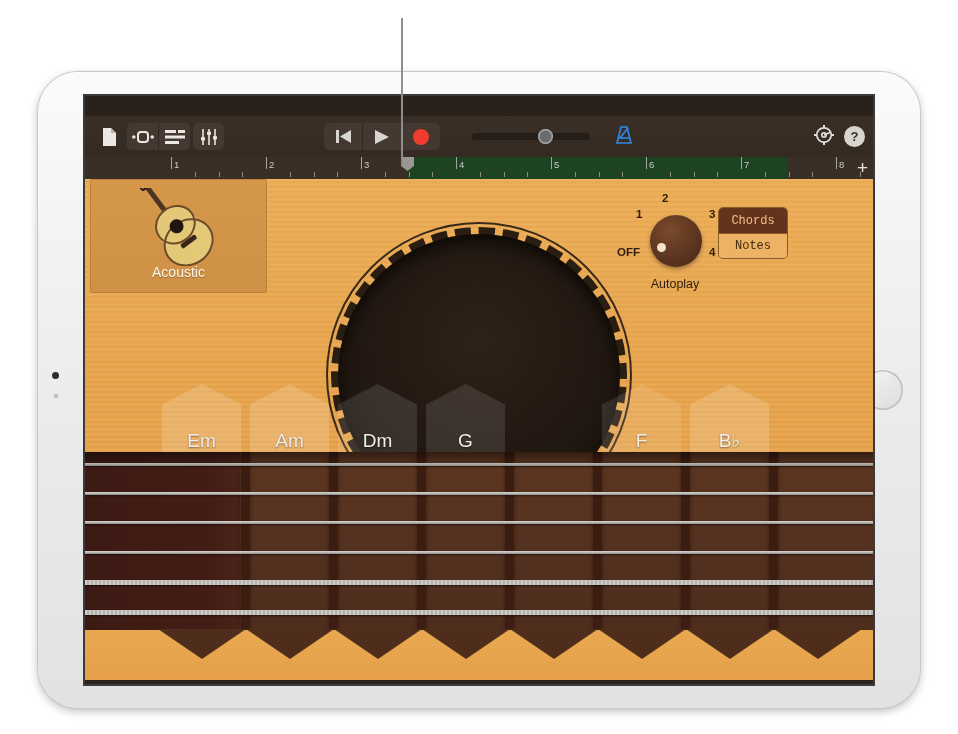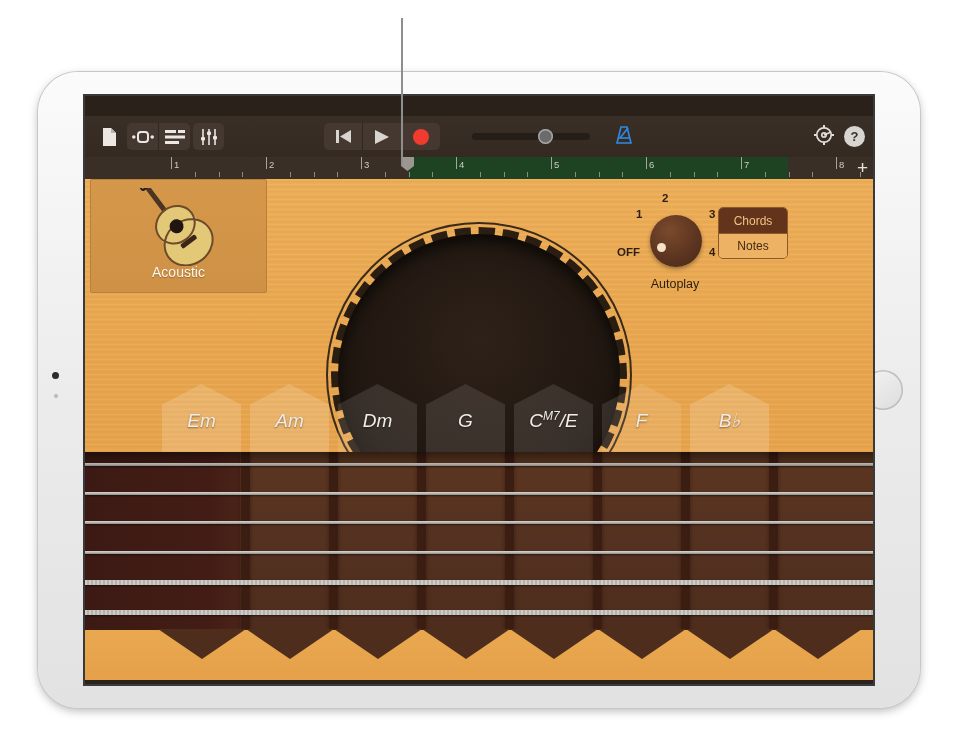--- a/index.html
+++ b/index.html
@@ -90,31 +90,31 @@
   #autoplay{position:absolute;left:530px;top:10px;width:120px;height:102px;}
   #knob{position:absolute;left:35px;top:26px;width:52px;height:52px;border-radius:50%;
     background:radial-gradient(circle at 38% 30%,#7a4a2c 0%,#5d3520 55%,#46281a 100%);
     box-shadow:0 2px 4px rgba(0,0,0,.35);}
   #knob .dot{position:absolute;left:7px;top:28px;width:9px;height:9px;border-radius:50%;background:#f6e2c8;}
   .knob-lbl{position:absolute;font-size:11.5px;color:#2d1d10;font-weight:bold;}
   #autoplay .cap{position:absolute;left:0;bottom:0;width:120px;text-align:center;font-size:12.5px;color:#2d1d10;}
 
   
   #modeswitch{position:absolute;left:633px;top:28px;width:68px;height:50px;border:1px solid #8b5a28;
-    border-radius:5px;overflow:hidden;}
+    border-radius:5px;overflow:hidden;font-family:Liberation Mono, monospace;}
   #modeswitch div{height:25px;display:flex;align-items:center;justify-content:center;font-size:12px;box-sizing:border-box;}
   #modeswitch .on{background:#63341b;color:#f2c184;}
   #modeswitch .off{background:#edb263;color:#432a13;border-top:1px solid #8b5a28;}
 
   
   #chordstrip{position:absolute;left:0;top:205px;width:100%;height:68px;}
   .chord{position:absolute;top:0;height:68px;display:flex;align-items:flex-end;justify-content:center;
     background:rgba(255,255,255,.17);
     clip-path:polygon(0 30%,50% 0,100% 30%,100% 100%,0 100%);}
-  .chord span{color:#f1ece6;font-size:19px;padding-bottom:20px;text-shadow:0 1px 2px rgba(0,0,0,.45);white-space:nowrap;font-style:italic;}
+  .chord span{color:#f1ece6;font-size:19px;padding-bottom:0;text-shadow:0 1px 2px rgba(0,0,0,.45);white-space:nowrap;}
   .chord sup{font-size:12px;vertical-align:super;}
   .chord.dark{background:rgba(255,255,255,.11);}
 
   
   #fretboard{position:absolute;left:0;top:273px;width:100%;bottom:54px;
     background:linear-gradient(180deg,#5c3620 0%,#543120 50%,#4e2d1d 100%);overflow:hidden;}
   #fretboard .nut{position:absolute;left:0;top:0;bottom:0;width:155px;
     background:linear-gradient(90deg,#3c1a13 0%,#431d15 80%,#4a2318 100%);}
   .fretline{position:absolute;top:0;bottom:0;width:9px;background:#3b1d12;box-shadow:0 0 4px rgba(0,0,0,.35);}
   .string{position:absolute;left:0;right:0;height:3px;
@@ -341,23 +341,20 @@
           </div>
           <div class="chord dark" style="left: 253px; width: 79px;">
             <span>Dm</span>
           </div>
           <div class="chord" style="left: 165px; width: 79px;">
             <span>Am</span>
           </div>
           <div class="chord dark" style="left: 341px; width: 79px;">
             <span>G</span>
           </div>
-          <div class="chord dark" style="left: 429px; width: 79px;">
-            <span>C<sup>M7</sup>/E</span>
-          </div>
           <div class="chord dark" style="left: 517px; width: 79px;">
             <span>F</span>
           </div>
           <div class="chord" style="left: 605px; width: 79px;">
             <span>B♭</span>
           </div>
         </div>
 
       <div id="fretboard">
         <div class="nut"></div>

